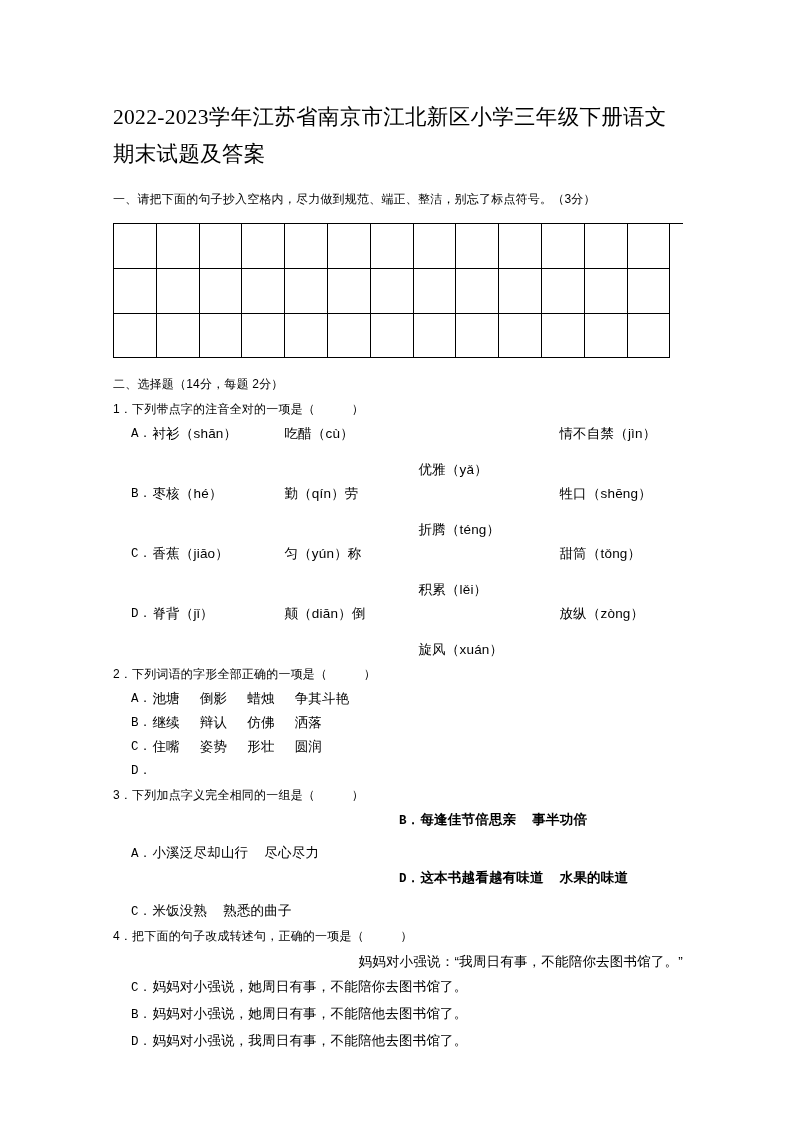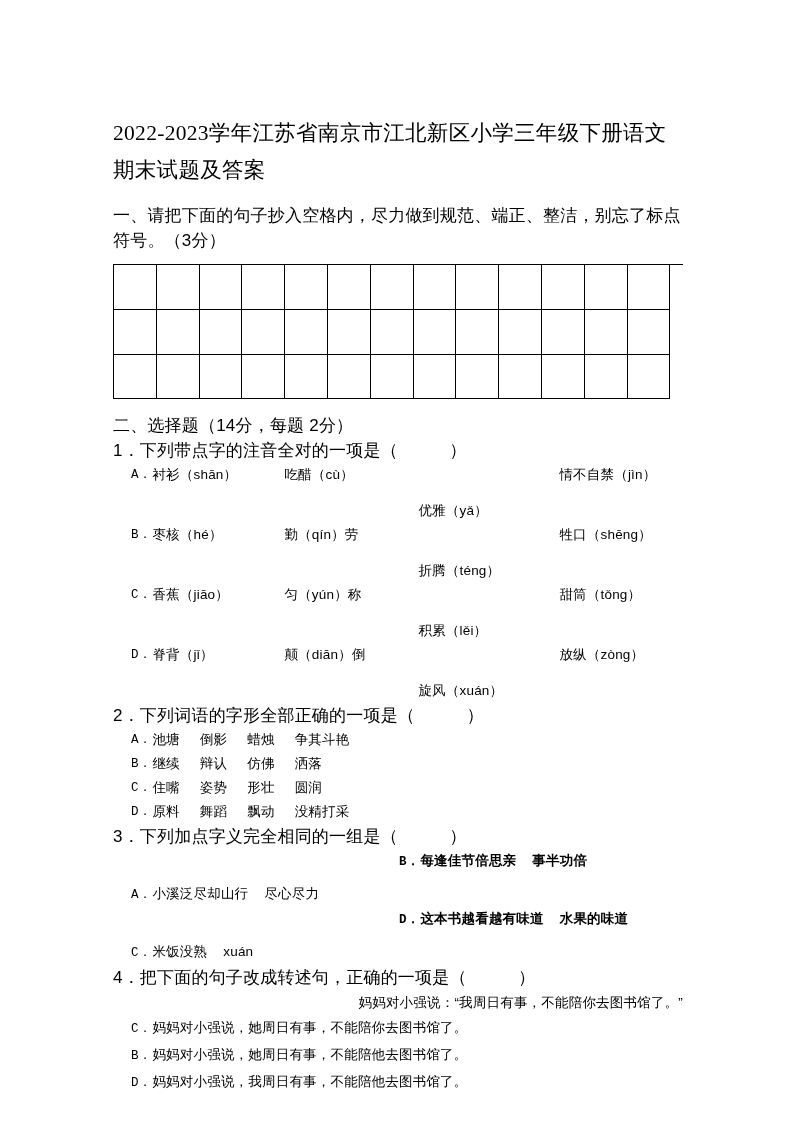--- a/index.html
+++ b/index.html
@@ -13,21 +13,21 @@
     height: 1123px;
     background: #ffffff;
     margin: 0 auto;
     overflow: hidden;
     font-family: "Liberation Serif", "DejaVu Serif", serif;
     color: #000000;
   }
   .doc-body {
     position: absolute;
     left: 113px;
-    top: 16px;
+    top: 0;
     width: 570px;
   }
 
   
   .doc-title {
     font-family: "Liberation Serif", "DejaVu Serif", serif;
     font-size: 21.5px;
     line-height: 37px;
     font-weight: 400;
     letter-spacing: 0.3px;
@@ -41,21 +41,21 @@
     font-size: 13.5px;
     line-height: 22px;
     margin-top: 16px;
     padding-left: 205px;
     letter-spacing: 0.5px;
   }
 
   
   .q-head {
     font-family: "Liberation Sans", "DejaVu Sans", sans-serif;
-    font-size: 17px;
+    font-size: 12px;
     line-height: 25px;
     letter-spacing: 0.2px;
   }
   .q-head.big-gap { margin-top: 14px; }
 
   .passage {
     font-family: "Liberation Sans", "DejaVu Sans", sans-serif;
     font-size: 13.5px;
     line-height: 25px;
     text-indent: 28px;
@@ -231,32 +231,31 @@
         <div class="opt-row">
           <span class="opt-label">B．</span>
           <span class="wordlist"><span class="w">继续</span><span class="w">辩认</span><span class="w">仿佛</span><span class="w">洒落</span></span>
         </div>
         <div class="opt-row">
           <span class="opt-label">C．</span>
           <span class="wordlist"><span class="w">住嘴</span><span class="w">姿势</span><span class="w">形壮</span><span class="w">圆润</span></span>
         </div>
         <div class="opt-row">
           <span class="opt-label">D．</span>
-          <span class="wordlist"><span class="w">原料</span><span class="w">舞蹈</span><span class="w">飘动</span><span class="w">没精打采</span></span>
         </div>
       </div>
 
     <div class="q-head">3．下列加点字义完全相同的一组是（　　　）</div>
     <div id="q3-options">
         <div class="opt-row cols2">
           <span class="col col-a"><span class="opt-label">A．</span><span>小溪泛尽却山行</span><span class="gap-in"></span><span>尽心尽力</span></span>
           <span class="col col-b"><span class="opt-label">B．</span><span>每逢佳节倍思亲</span><span class="gap-in"></span><span>事半功倍</span></span>
         </div>
         <div class="opt-row cols2">
-          <span class="col col-a"><span class="opt-label">C．</span><span>米饭没熟</span><span class="gap-in"></span><span>xuán</span></span>
+          <span class="col col-a"><span class="opt-label">C．</span><span>米饭没熟</span><span class="gap-in"></span><span>熟悉的曲子</span></span>
           <span class="col col-b"><span class="opt-label">D．</span><span>这本书越看越有味道</span><span class="gap-in"></span><span>水果的味道</span></span>
         </div>
       </div>
 
     <div class="q-head">4．把下面的句子改成转述句，正确的一项是（　　　）</div>
     <div class="quote-line">妈妈对小强说：“我周日有事，不能陪你去图书馆了。”</div>
     <div id="q4-options">
         <div class="plain-opt"><span class="opt-label">C．</span><span>妈妈对小强说，她周日有事，不能陪你去图书馆了。</span></div>
         <div class="plain-opt"><span class="opt-label">B．</span><span>妈妈对小强说，她周日有事，不能陪他去图书馆了。</span></div>
         <div class="plain-opt"><span class="opt-label">D．</span><span>妈妈对小强说，我周日有事，不能陪他去图书馆了。</span></div>

